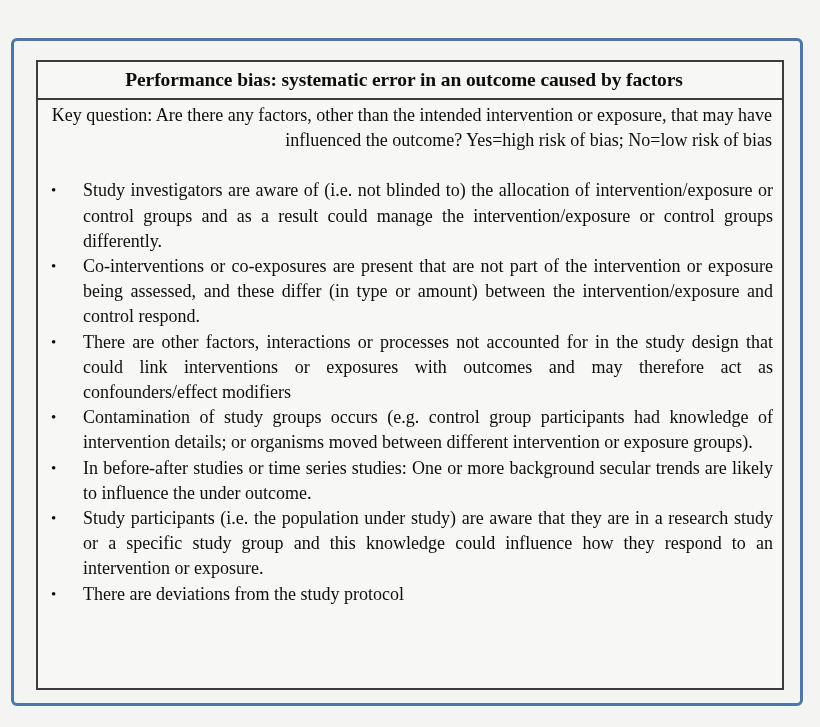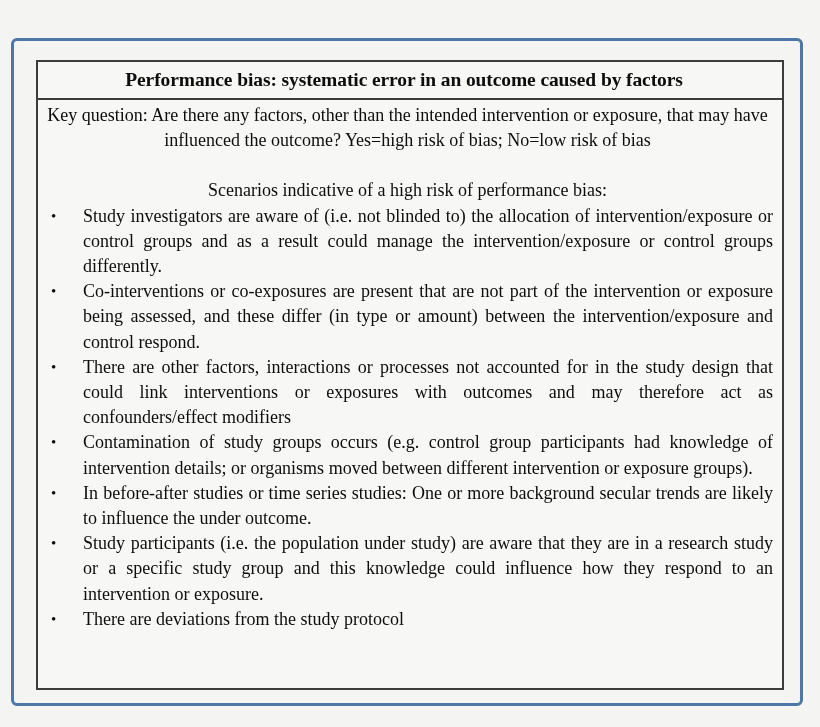--- a/index.html
+++ b/index.html
@@ -57,21 +57,21 @@
     font-size: 18px;
     line-height: 25.2px;
   }
 
   .para {
     margin: 0;
     text-align: justify;
     text-justify: inter-word;
     padding-right: 1px;
   }
-  .para.no-justify { text-align: center; }
+  .para.no-justify { text-align: right; }
 
   .spacer { height: 25px; }
 
   .bullet-list {
     list-style: none;
     margin: 0;
     padding: 0;
   }
   .bullet-item {
     position: relative;
@@ -101,21 +101,20 @@
     <div class="doc-title">
       <span class="tline">Performance bias: systematic error in an outcome caused by factors</span>
     </div>
 
     <div class="doc-body">
 
       <p class="para no-justify">Key question: Are there any factors, other than the intended intervention or exposure, that may have influenced the outcome? Yes=high risk of bias; No=low risk of bias</p>
 
       <div class="spacer"></div>
 
-      <p class="para no-justify">Scenarios indicative of a high risk of performance bias:</p>
 
       <ul class="bullet-list">
         <li class="bullet-item">
           <span class="bullet-mark">•</span>
           <span class="bullet-text">Study investigators are aware of (i.e. not blinded to) the allocation of intervention/exposure or control groups and as a result could manage the intervention/exposure or control groups differently.</span>
         </li>
         <li class="bullet-item">
           <span class="bullet-mark">•</span>
           <span class="bullet-text">Co-interventions or co-exposures are present that are not part of the intervention or exposure being assessed, and these differ (in type or amount) between the intervention/exposure and control respond.</span>
         </li>

